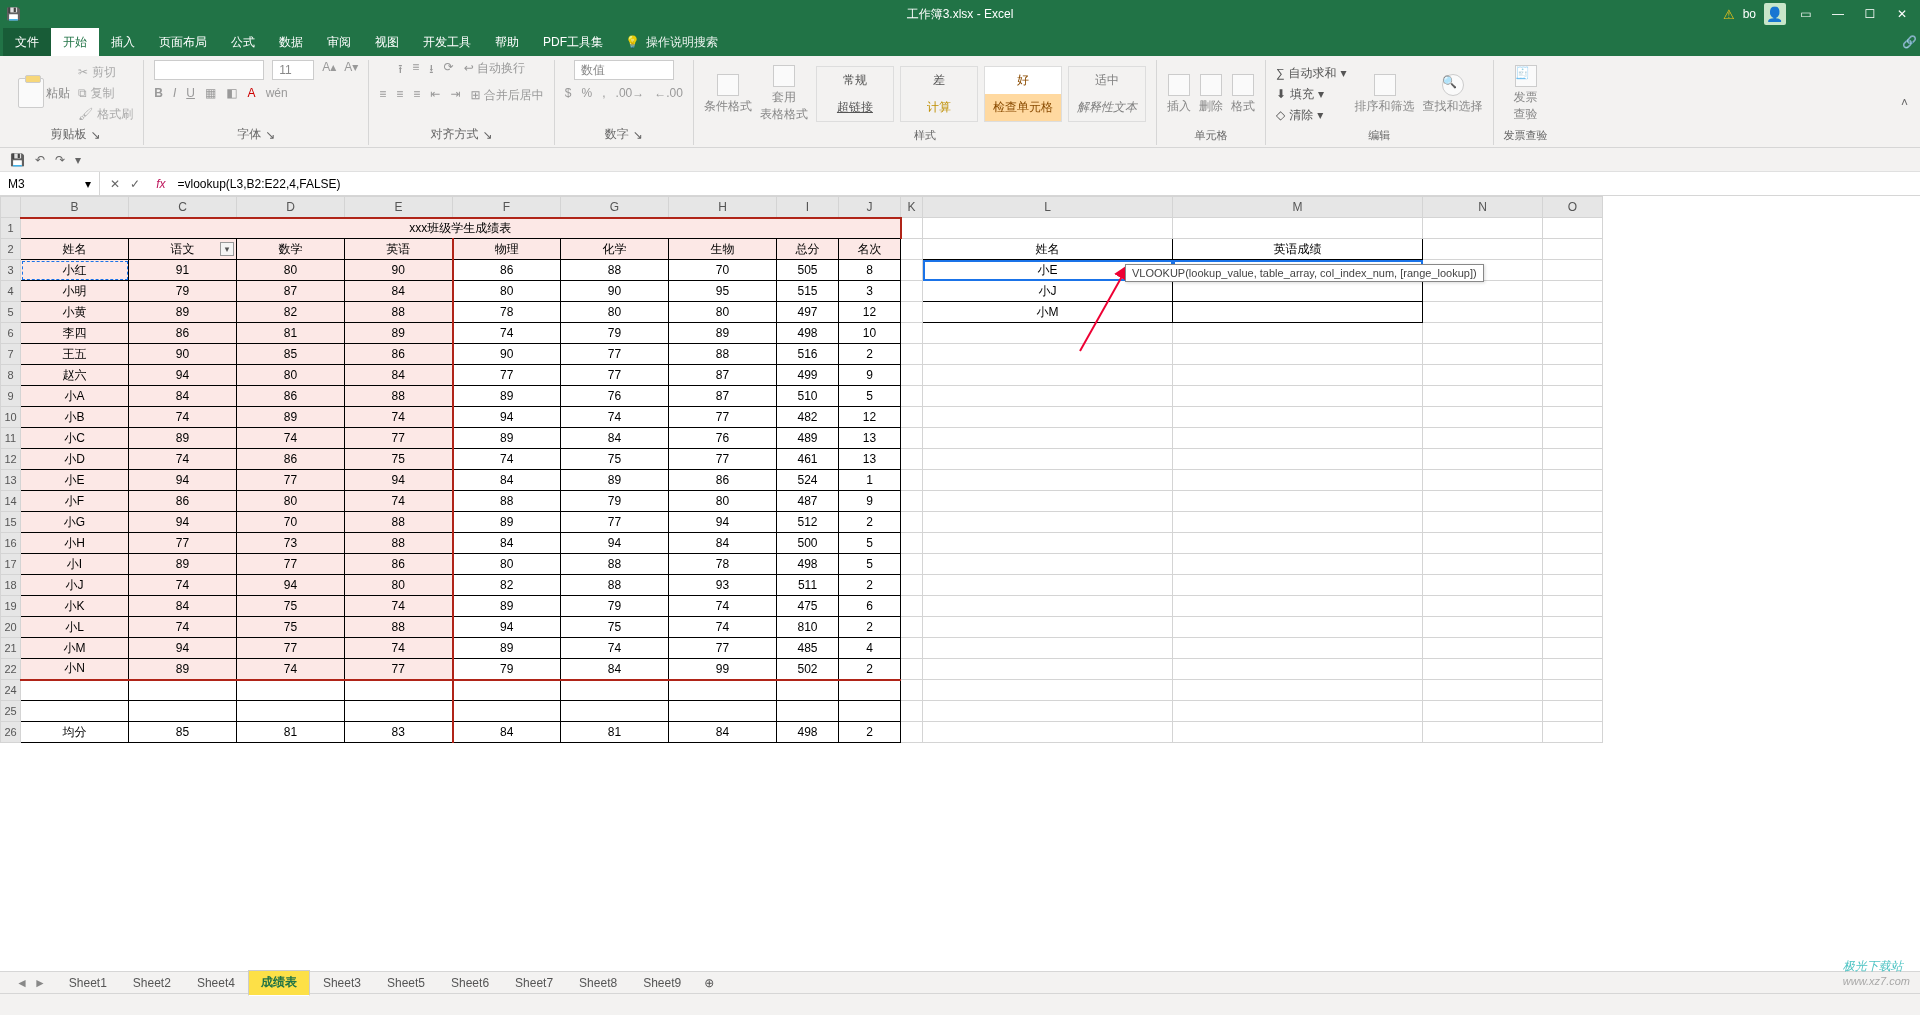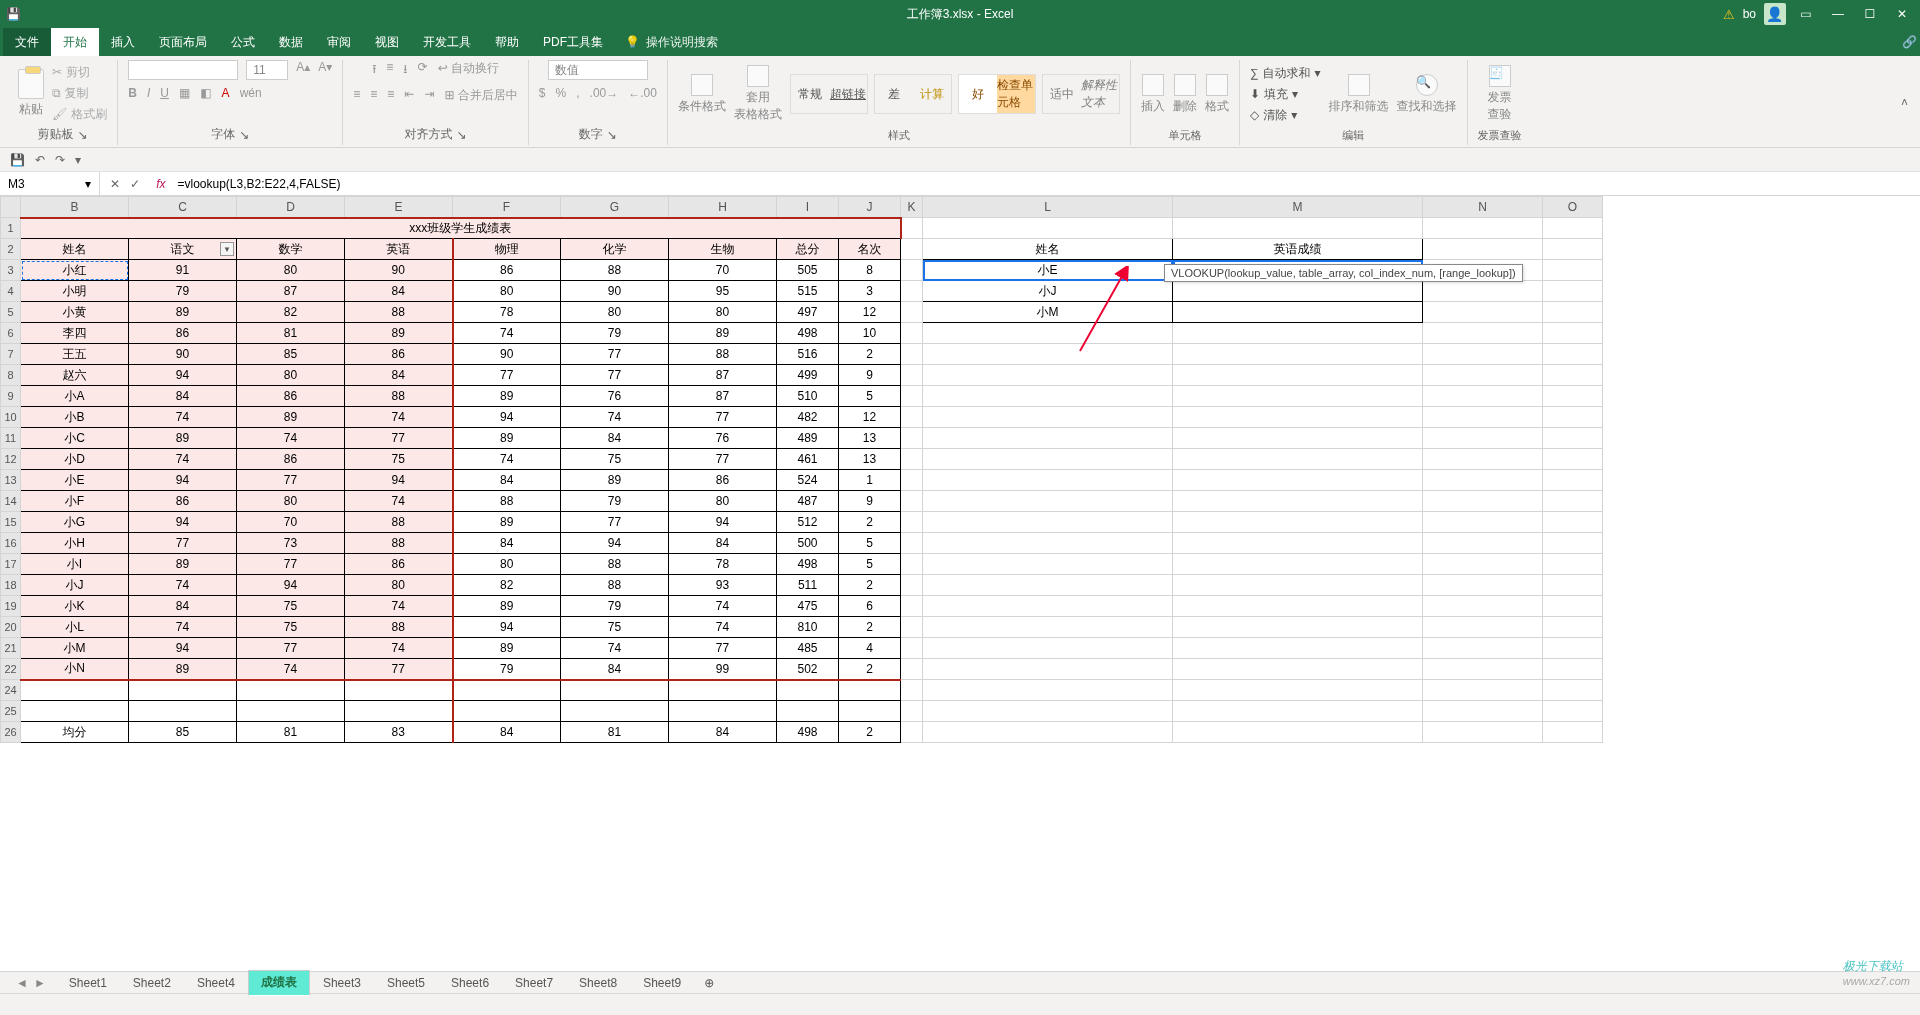--- a/index.html
+++ b/index.html
@@ -14,33 +14,33 @@
 .menubar{height:28px;background:#217346;display:flex;align-items:center;padding:0 3px;color:#fff}
 .menubar .tab{padding:0 12px;height:28px;display:flex;align-items:center;cursor:pointer}
 .menubar .tab.mfile{background:#185c37}
 .menubar .tab.active{background:#fff;color:#217346}
 .menubar .tell{display:flex;align-items:center;gap:6px;margin-left:10px;opacity:.9}
 .menubar .share{margin-left:auto}
 .ribbon{height:92px;background:#f3f2f1;border-bottom:1px solid #d6d6d6;display:flex;padding:4px 8px 2px 8px;gap:0}
 .rgroup{border-right:1px solid #d6d6d6;padding:0 10px;display:flex;flex-direction:column;justify-content:space-between;align-items:center}
 .rgroup .body{flex:1;display:flex;align-items:center;gap:8px}
 .rgroup .label{font-size:11px;color:#666;padding-bottom:2px;display:flex;align-items:center;gap:4px}
-.paste-big{display:flex;flex-direction:column;align-items:center;gap:2px;color:#888}
+.paste-big{display:flex;flex-direction:row;align-items:center;gap:2px;color:#888}
 .paste-big .pi{width:26px;height:30px;border:1px solid #ccc;background:#fafafa;border-radius:2px;position:relative}
 .paste-big .pi:before{content:"";position:absolute;top:-4px;left:6px;width:14px;height:6px;background:#f7d77a;border:1px solid #ccc;border-radius:2px}
 .sub{display:flex;flex-direction:column;gap:4px;color:#888;font-size:11px}
 .sub span{display:flex;align-items:center;gap:4px}
 .gray{color:#aaa}
 .fontbox,.szbox{border:1px solid #ccc;background:#fff;height:20px;display:flex;align-items:center;padding:0 6px;color:#888}
 .fontbox{width:110px}
 .szbox{width:42px}
 .icorow{display:flex;gap:8px;color:#999}
 .btnrow{display:flex;gap:10px;color:#999;font-size:13px}
 .styles-gal{display:flex;gap:6px}
-.stylecell{width:78px;height:40px;border:1px solid #ddd;display:flex;flex-direction:row;font-size:11px}
+.stylecell{width:78px;height:56px;border:1px solid #ddd;display:flex;flex-direction:column;font-size:11px}
 .stylecell .sh{flex:1;display:flex;align-items:center;justify-content:center;color:#555}
 .stylecell.chk .sh{background:#ffd9a0;color:#8a4b00}
 .stylecell.expl .sh{color:#7f7f7f;font-style:italic}
 .link{color:#0563c1;text-decoration:underline}
 .bigbtn{display:flex;flex-direction:column;align-items:center;gap:2px;color:#888;font-size:11px}
 .bigbtn .bi{width:22px;height:22px;border:1px solid #ccc;background:#fafafa}
 .qat{height:24px;background:#f3f2f1;display:flex;align-items:center;padding:0 10px;gap:10px;color:#666;border-bottom:1px solid #e0e0e0}
 .fbar{height:24px;background:#fff;display:flex;align-items:center;border-bottom:1px solid #d6d6d6}
 .namebox{width:100px;border-right:1px solid #d6d6d6;height:100%;display:flex;align-items:center;padding:0 8px;justify-content:space-between}
 .fx-btns{display:flex;gap:10px;padding:0 10px;color:#666}
@@ -65,21 +65,21 @@
 .r-bottom{border-bottom:2px solid #b02418!important}
 .r-top{border-top:2px solid #b02418!important}
 .sel-blue{outline:2px solid #1a73e8;outline-offset:-2px}
 .sel-dash{outline:1.5px dashed #1a73e8;outline-offset:-2px}
 .filter-bt{position:absolute;right:2px;top:3px;width:14px;height:14px;border:1px solid #999;background:#f4f4f4;font-size:9px;line-height:12px;color:#555}
 .rel{position:relative}
 .tooltip{position:absolute;background:#fff;border:1px solid #888;padding:2px 6px;font-size:11px;color:#444;white-space:nowrap;z-index:10;box-shadow:1px 1px 3px rgba(0,0,0,.15)}
 .sheet-tabs{height:22px;background:#f3f2f1;border-top:1px solid #d6d6d6;display:flex;align-items:center;padding:0 6px;gap:0;color:#555}
 .sheet-tabs .nav{display:flex;gap:6px;padding:0 10px;color:#888}
 .stab{padding:0 12px;height:26px;display:flex;align-items:center;border:1px solid transparent;cursor:pointer}
-.stab.active{background:#5eead4;border:1px solid #ccc;border-bottom-color:#fff;color:#217346;font-weight:bold}
+.stab.active{background:#fde047;border:1px solid #ccc;border-bottom-color:#fff;color:#217346;font-weight:bold}
 .status{height:22px;background:#f3f2f1;border-top:1px solid #d6d6d6}
 .watermark{position:fixed;right:10px;bottom:28px;font-size:18px;color:#0aa;opacity:.7;font-style:italic;z-index:50;pointer-events:none}
 .watermark small{color:#888;font-size:11px;display:block;text-align:right}
 .formula-parts .fn{color:#000}
 .formula-parts .a1{color:#1a73e8}
 .formula-parts .a2{color:#1e8e3e}
 .ribbon-collapse{margin-left:auto;display:flex;align-items:center;color:#666;padding-right:4px}
 </style>
 </head>
 <body>
@@ -742,21 +742,21 @@
           <td class="blackb">498</td>
           <td class="blackb">2</td>
           <td></td>
           <td></td>
           <td></td>
           <td></td>
           <td></td>
         </tr>
       </tbody>
     </table>
-<div class="tooltip" style="top:68px;left:1164px">VLOOKUP(lookup_value, table_array, col_index_num, [range_lookup])</div>
+<div class="tooltip" style="top:68px;left:1125px">VLOOKUP(lookup_value, table_array, col_index_num, [range_lookup])</div>
 <svg style="position:absolute;top:70px;left:1075px;pointer-events:none" width="60" height="90">
   <defs>
         <marker id="ah" markerWidth="8" markerHeight="8" refX="4" refY="4" orient="auto">
           <path d="M0,0 L8,4 L0,8 z" fill="#e03"></path>
         </marker>
       </defs>
   <line x1="5" y1="85" x2="50" y2="5" stroke="#e03" stroke-width="2" marker-end="url(#ah)"></line>
 </svg>
 </div>
 

